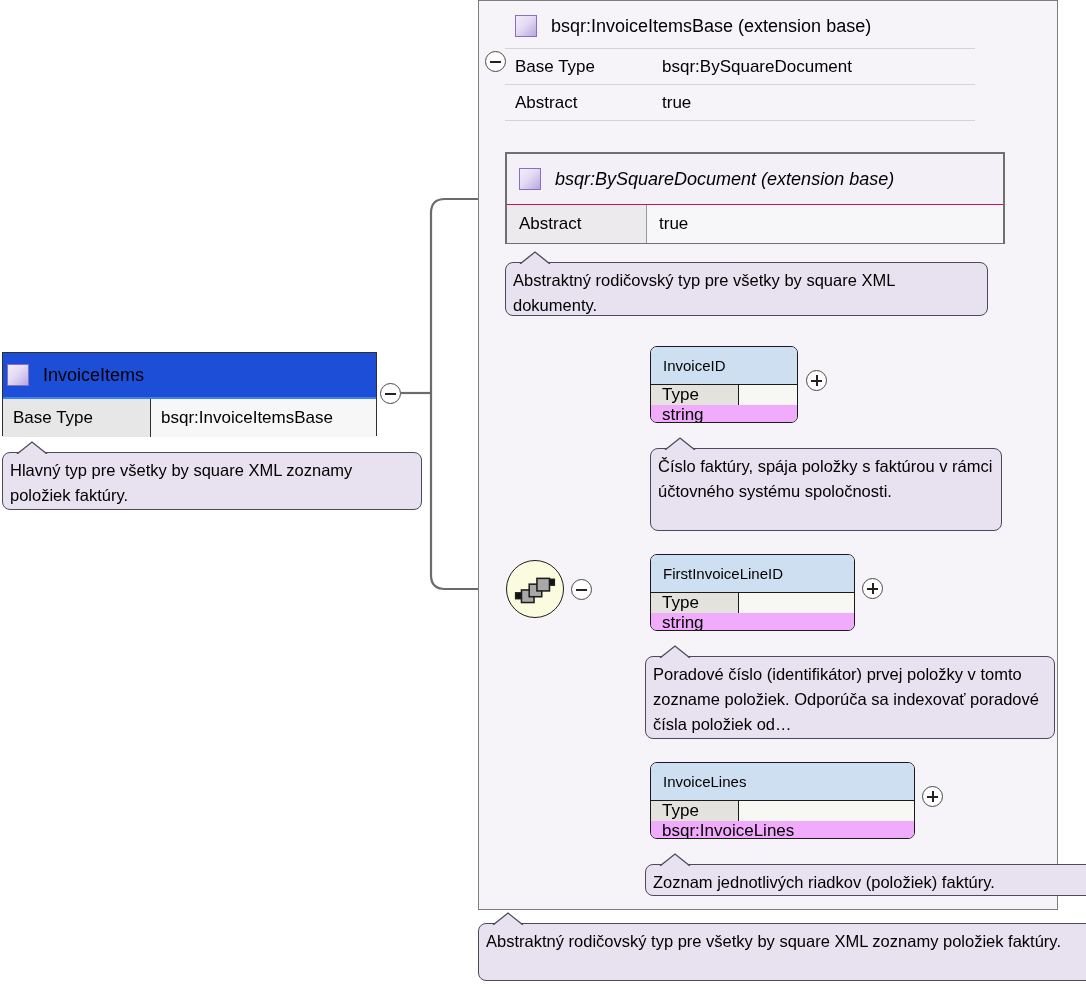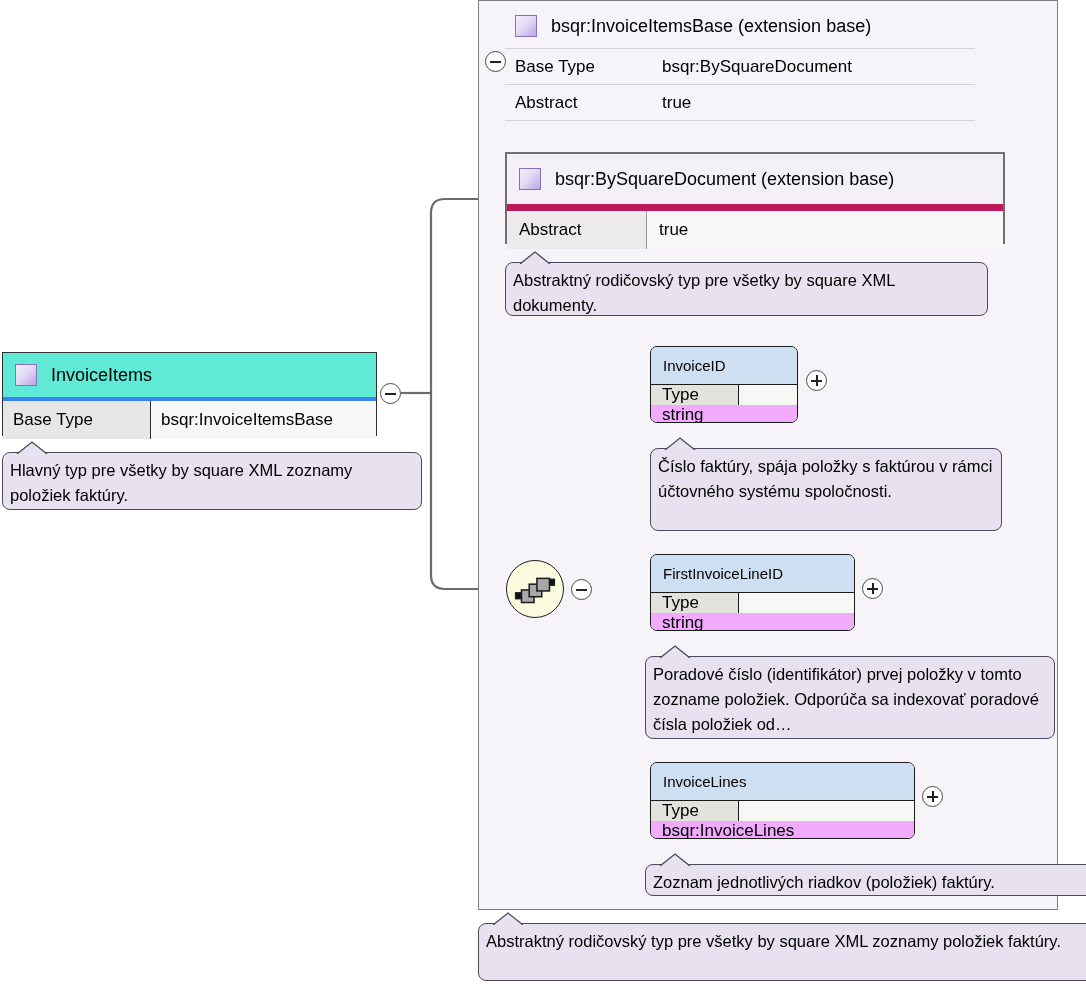--- a/index.html
+++ b/index.html
@@ -32,36 +32,36 @@
   .basepanel .bp-row .k{width:145px;padding-left:10px;box-sizing:border-box;}
   .basepanel .bp-row .v{padding-left:12px;}
 
   
   .typebox{
     background:#fbfaFc;
     border:2px solid #6f6f6f;
   }
   .typebox .tb-title{
     display:flex;align-items:center;height:50px;padding-left:12px;
-    border-bottom:7px solid #be185d;background:#f3f0f7;
+    border-bottom:1px solid #be185d;background:#f3f0f7;font-style:italic;
   }
   .typebox .tb-row{
     display:flex;align-items:stretch;height:38px;font-size:17px;color:#000;
   }
   .typebox .tb-row .k{
     display:flex;align-items:center;padding:0 12px;
     border-right:1px solid #9a9a9a;background:#eceaec;
   }
   .typebox .tb-row .v{display:flex;align-items:center;padding:0 12px;background:#f7f6f9;}
 
   
   .rootbox{background:#ffffff;border:1px solid #2f2f2f;}
   .rootbox .rb-title{
-    display:flex;align-items:center;height:44px;padding-left:12px;
-    background:#5eead4;border-bottom:4px solid #3b82f6;
+    display:flex;align-items:center;height:44px;padding-left:4px;
+    background:#1d4ed8;border-bottom:2px solid #3b82f6;
   }
   .rootbox .rb-row{display:flex;align-items:stretch;height:38px;font-size:17px;}
   .rootbox .rb-row .k{
     display:flex;align-items:center;padding:0 10px;background:#e7e7e7;
     border-right:1px solid #2f2f2f;
   }
   .rootbox .rb-row .v{display:flex;align-items:center;padding:0 10px;background:#f7f7f7;}
 
   
   .elembox{

